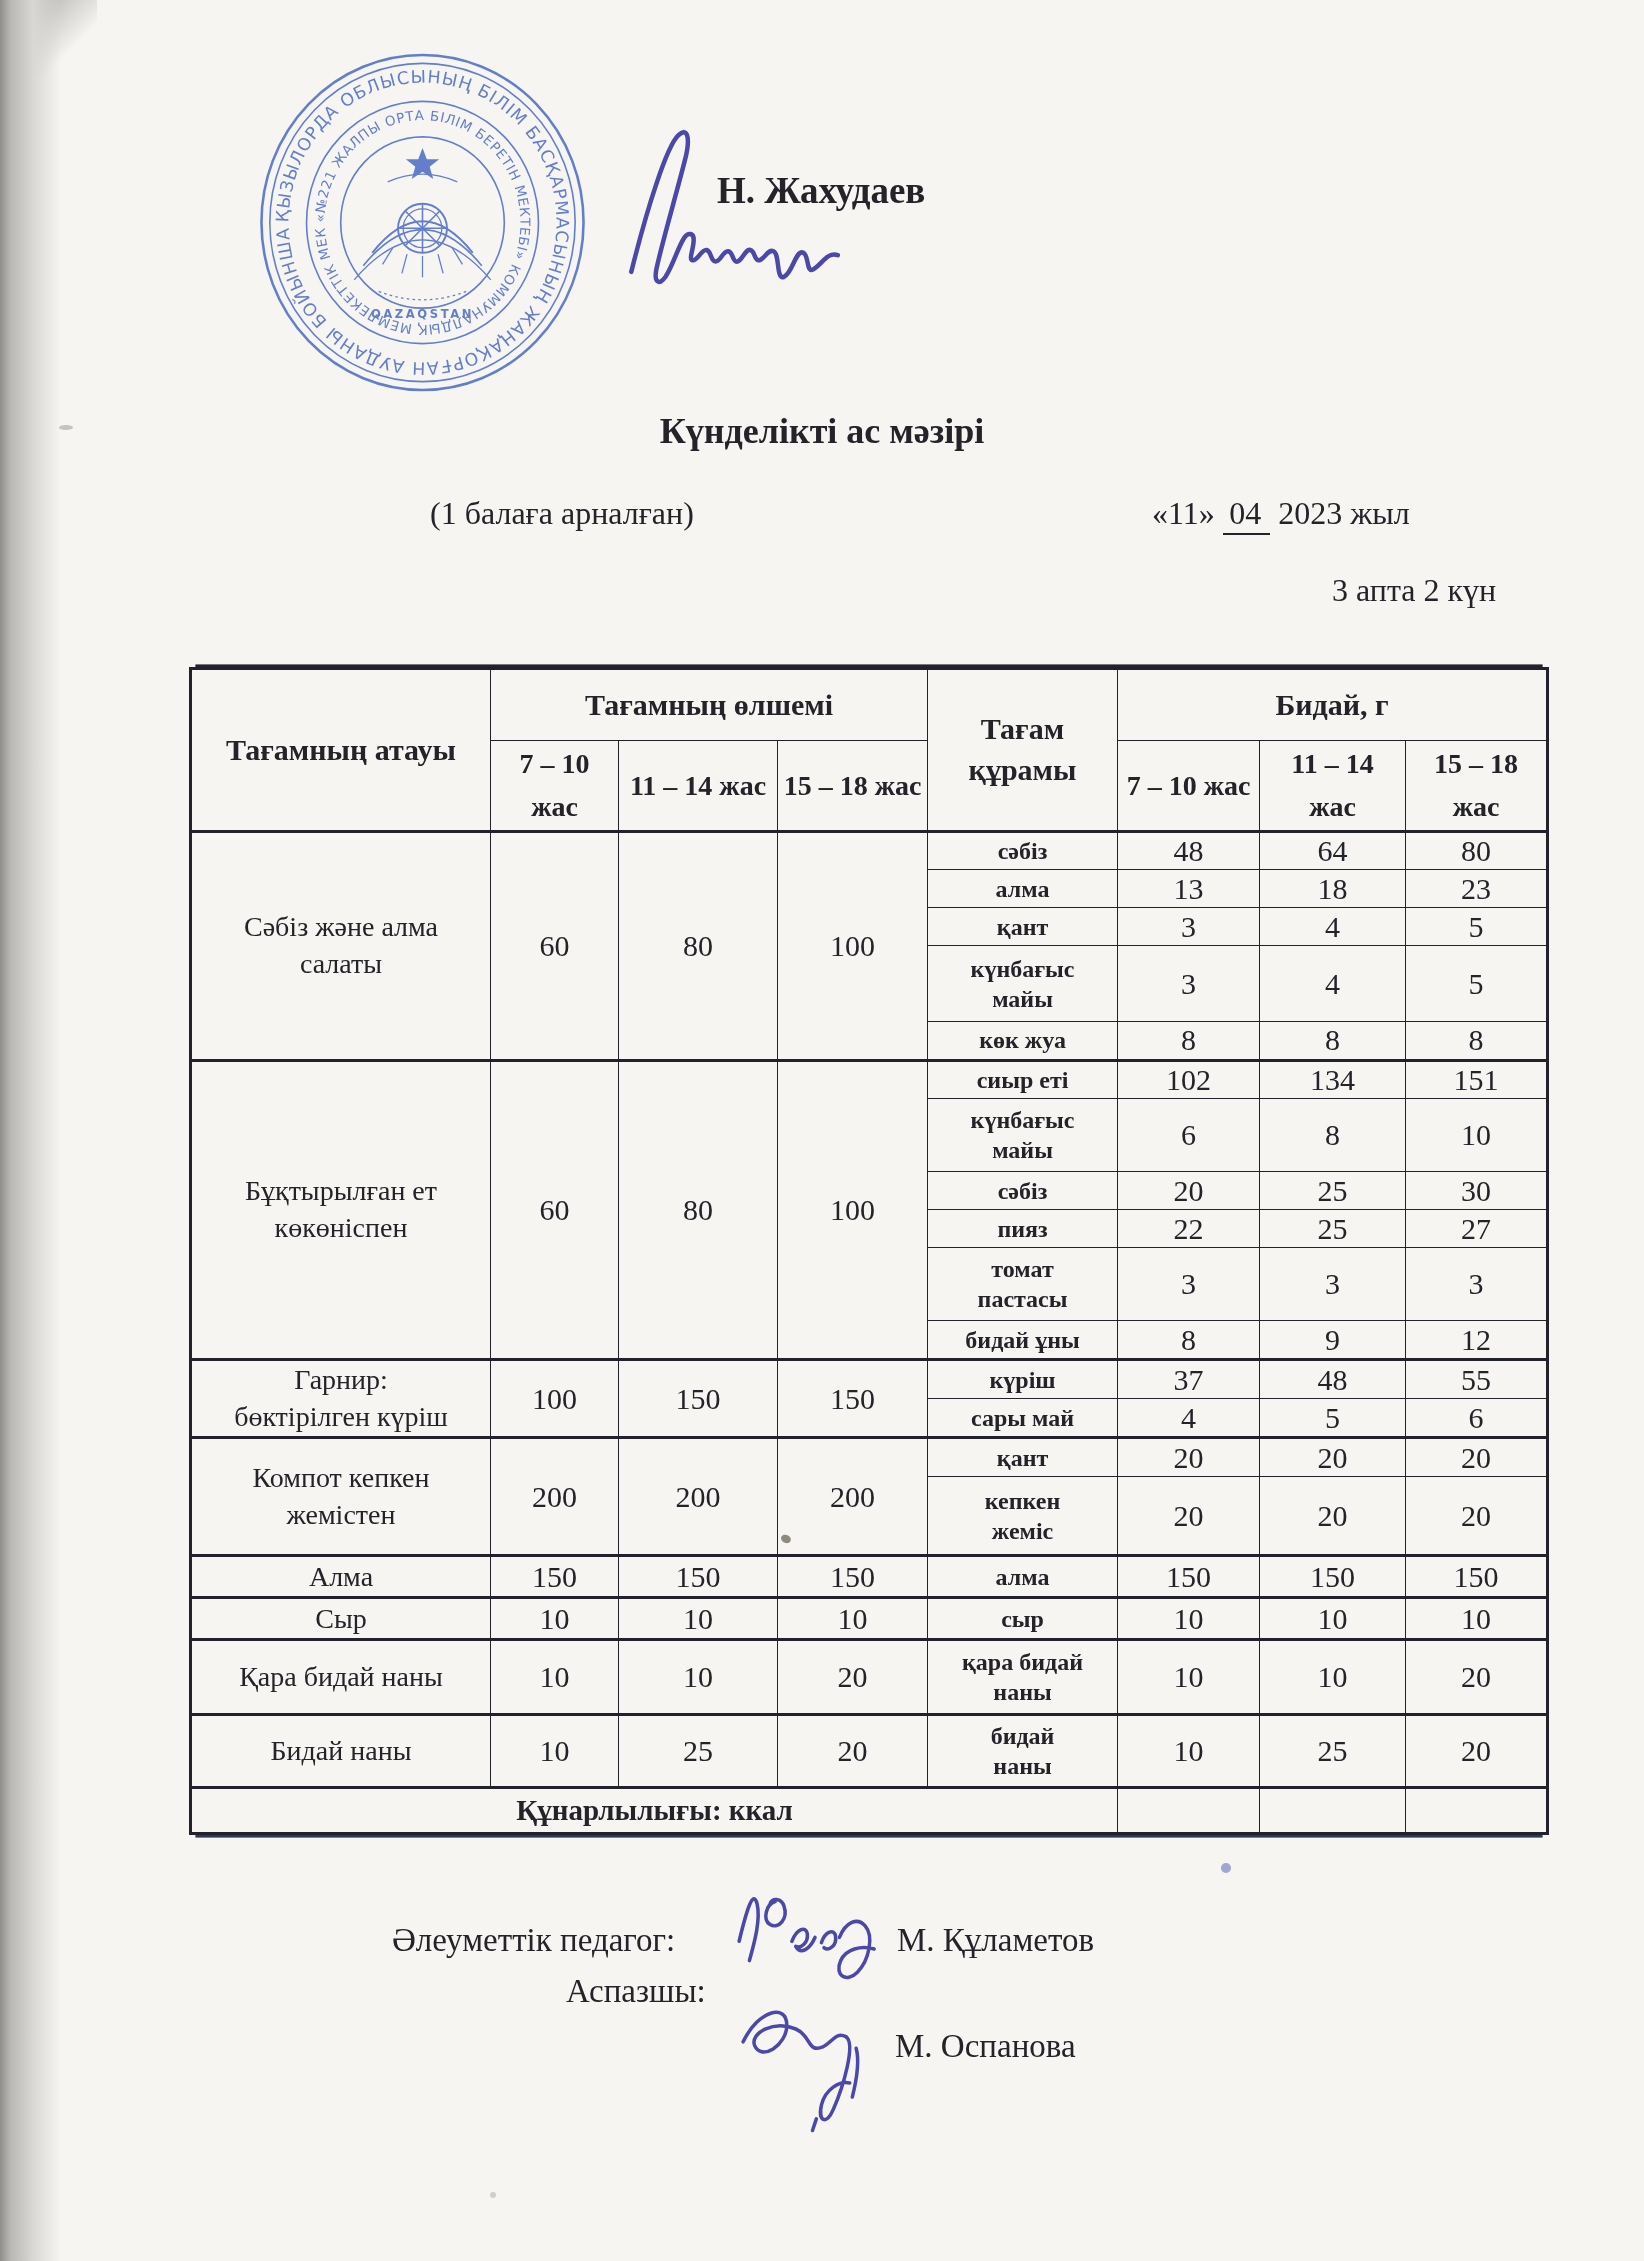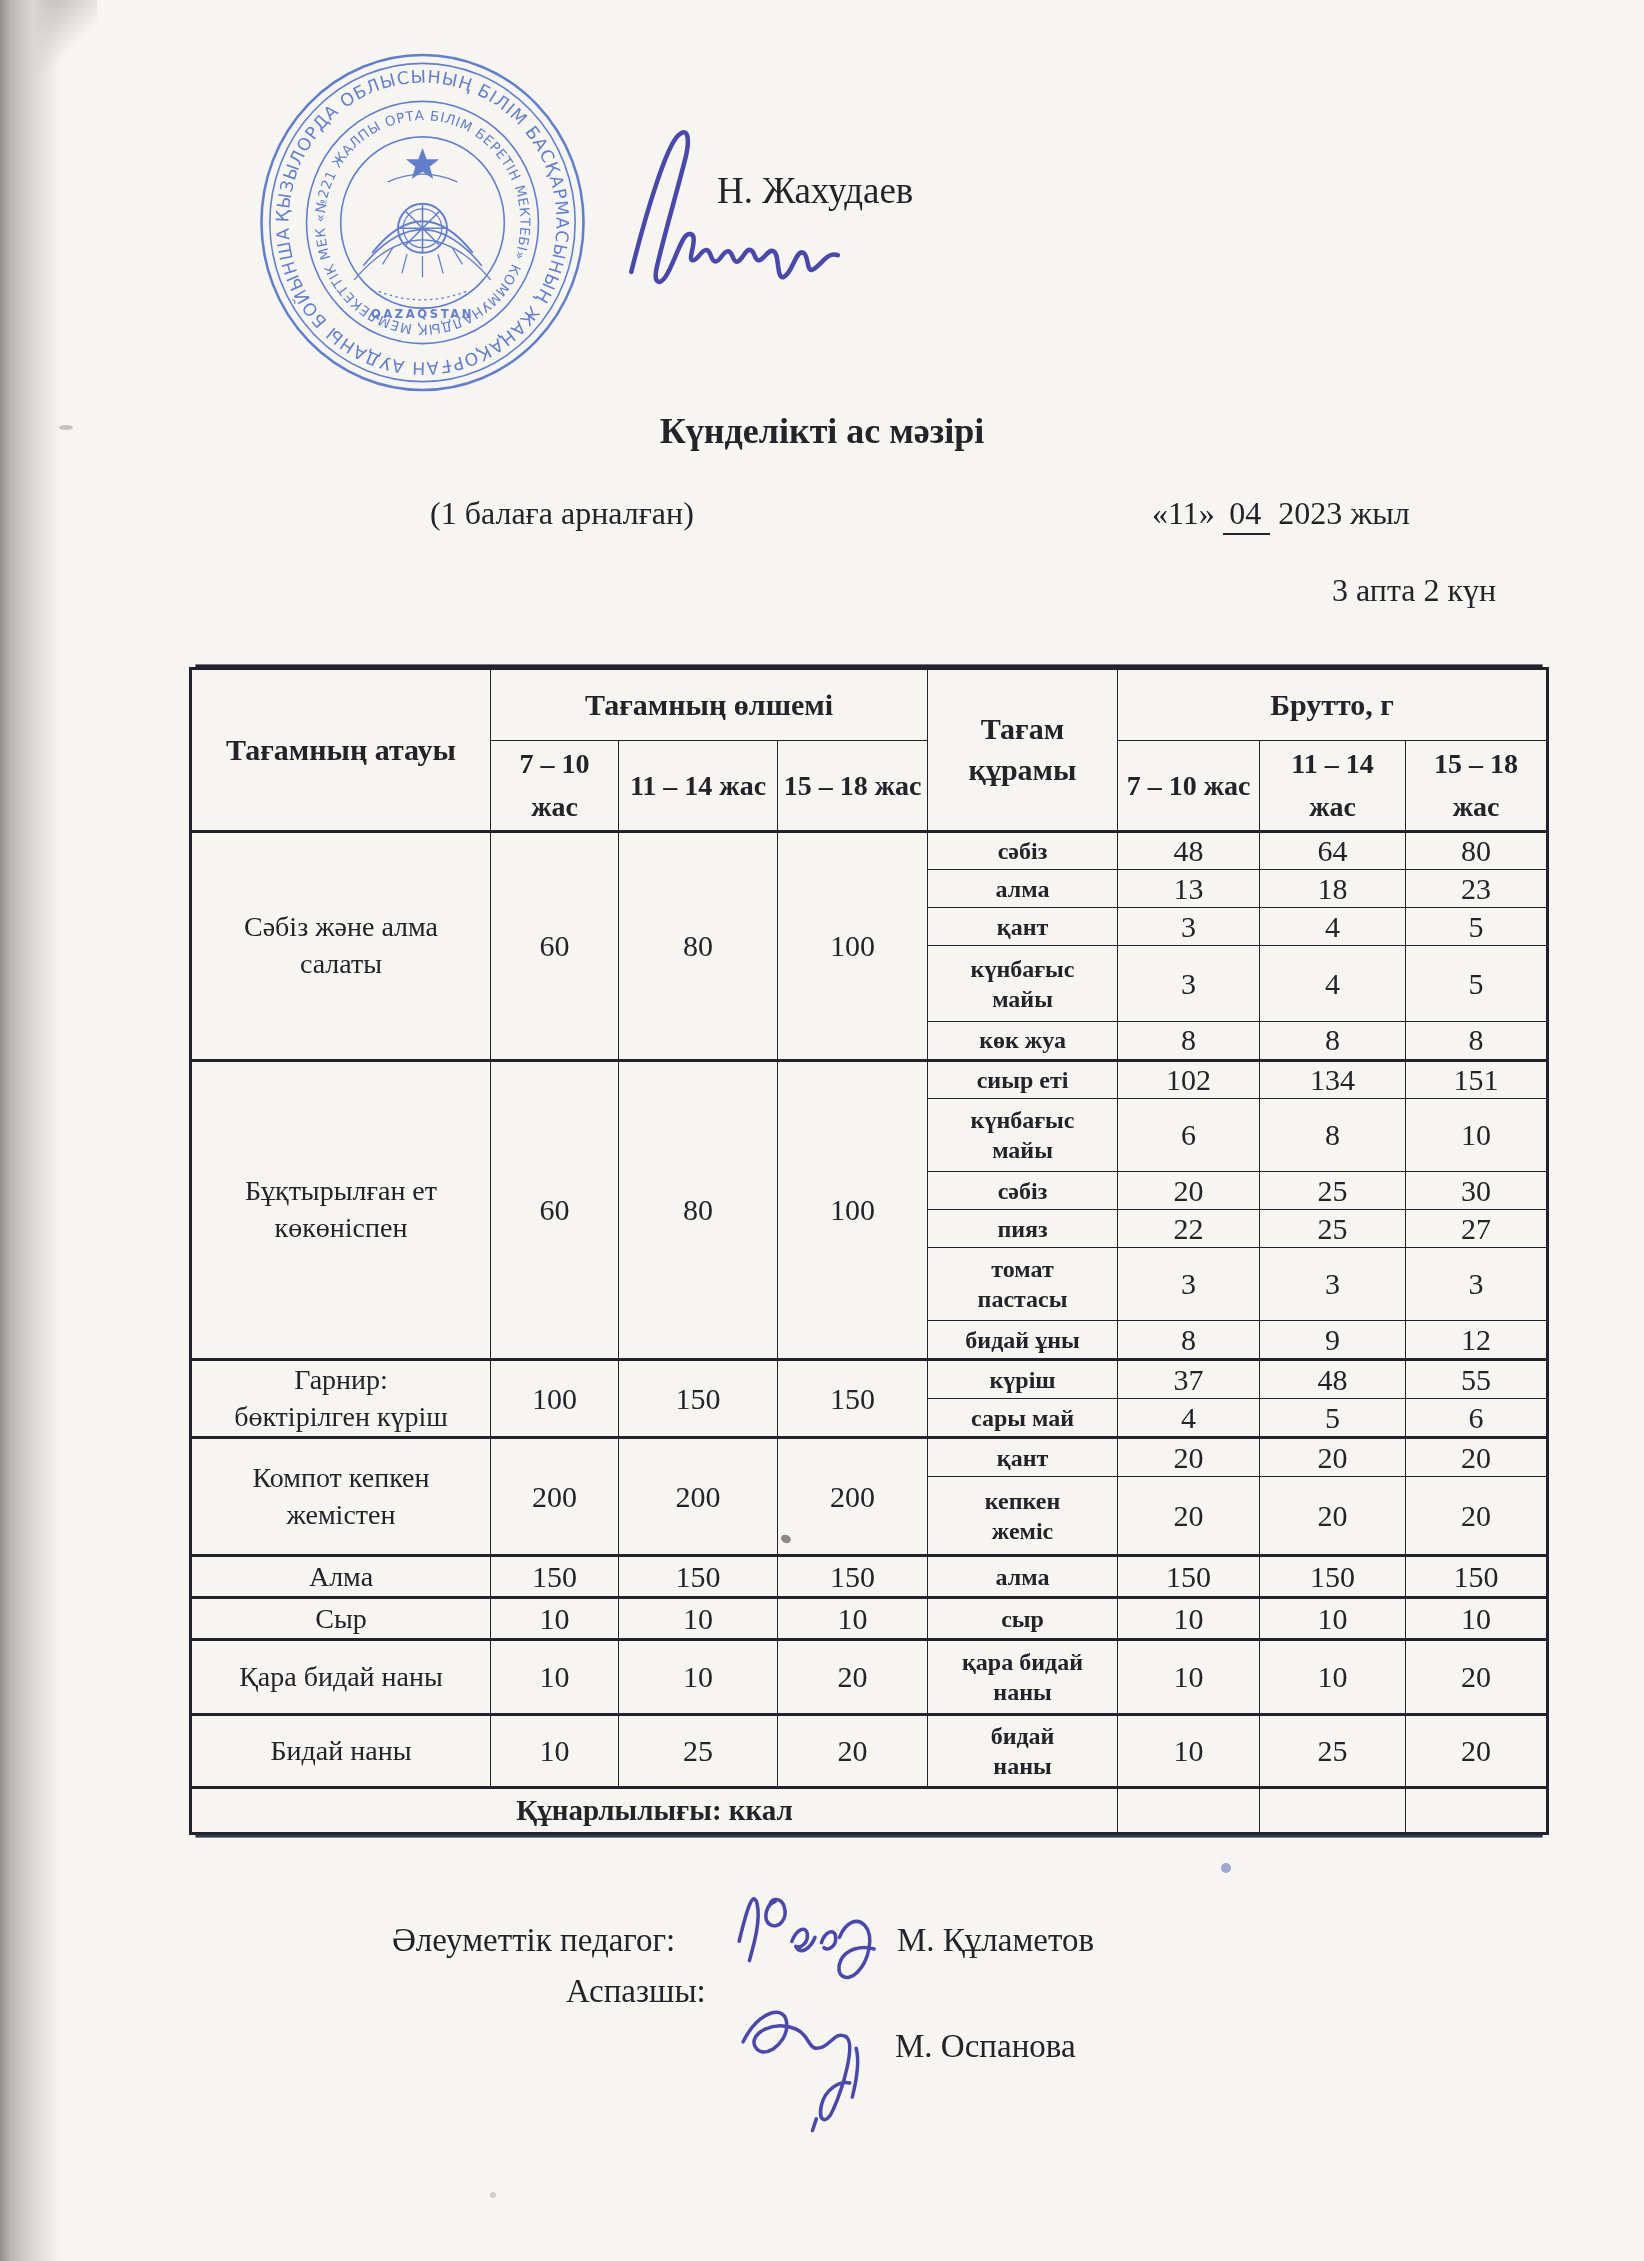--- a/index.html
+++ b/index.html
@@ -12,21 +12,21 @@
   .scan-edge-left{
     position:absolute;left:0;top:0;bottom:0;width:61px;
     background:linear-gradient(90deg,#8e8d8b 0px,#b9b7b4 10.3px,#dad8d4 33px,rgba(247,245,241,0) 61px);
   }
   .scan-corner{
     position:absolute;left:0;top:0;width:97px;height:77px;
     background:linear-gradient(135deg,#9a9996 0%,rgba(247,245,241,0) 70%);
   }
   
   .approve{position:absolute;left:195px;top:102px;font-weight:bold;font-size:37px;line-height:68px;white-space:nowrap;}
-  .director-name{position:absolute;left:717px;top:169px;font-weight:normal;font-size:37px;white-space:nowrap;}
+  .director-name{position:absolute;left:717px;top:169px;font-weight:bold;font-size:37px;white-space:nowrap;}
   .sig-director{position:absolute;left:602px;top:111px;width:258px;height:175px;color:#4a48a8;}
   
   .stamp{position:absolute;left:246px;top:40px;width:353px;height:365px;color:#4f6fc7;opacity:.88;}
   .stamp text{fill:currentColor;font-family:"DejaVu Sans",sans-serif;}
   
   .title{position:absolute;left:94px;top:286px;width:1456px;text-align:center;font-weight:bold;font-size:34px;line-height:50px;}
   .subtitle{position:absolute;left:94px;top:410px;width:1456px;text-align:center;font-weight:bold;font-size:36px;}
   .per-child{position:absolute;left:430px;top:495px;font-size:32px;}
   .date-line{position:absolute;left:1152px;top:495px;font-size:32px;white-space:nowrap;}
   .date-month{display:inline-block;border-bottom:2.6px solid #232329;padding:0 9px 1.3px 6.4px;}
@@ -140,21 +140,21 @@
         <col style="width:190px">
           <col style="width:142px">
           <col style="width:146px">
           <col style="width:142px">
       </colgroup>
       <thead>
         <tr class="h1">
           <th rowspan="2">Тағамның атауы</th>
           <th colspan="3">Тағамның өлшемі</th>
           <th rowspan="2" class="hd-comp">Тағам құрамы</th>
-          <th colspan="3">Брутто, г</th>
+          <th colspan="3">Бидай, г</th>
         </tr>
         <tr class="h2">
           <th>7 – 10 жас</th>
           <th>11 – 14 жас</th>
           <th>15 – 18 жас</th>
           <th>7 – 10 жас</th>
           <th>11 – 14 жас</th>
           <th>15 – 18 жас</th>
         </tr>
       </thead>

